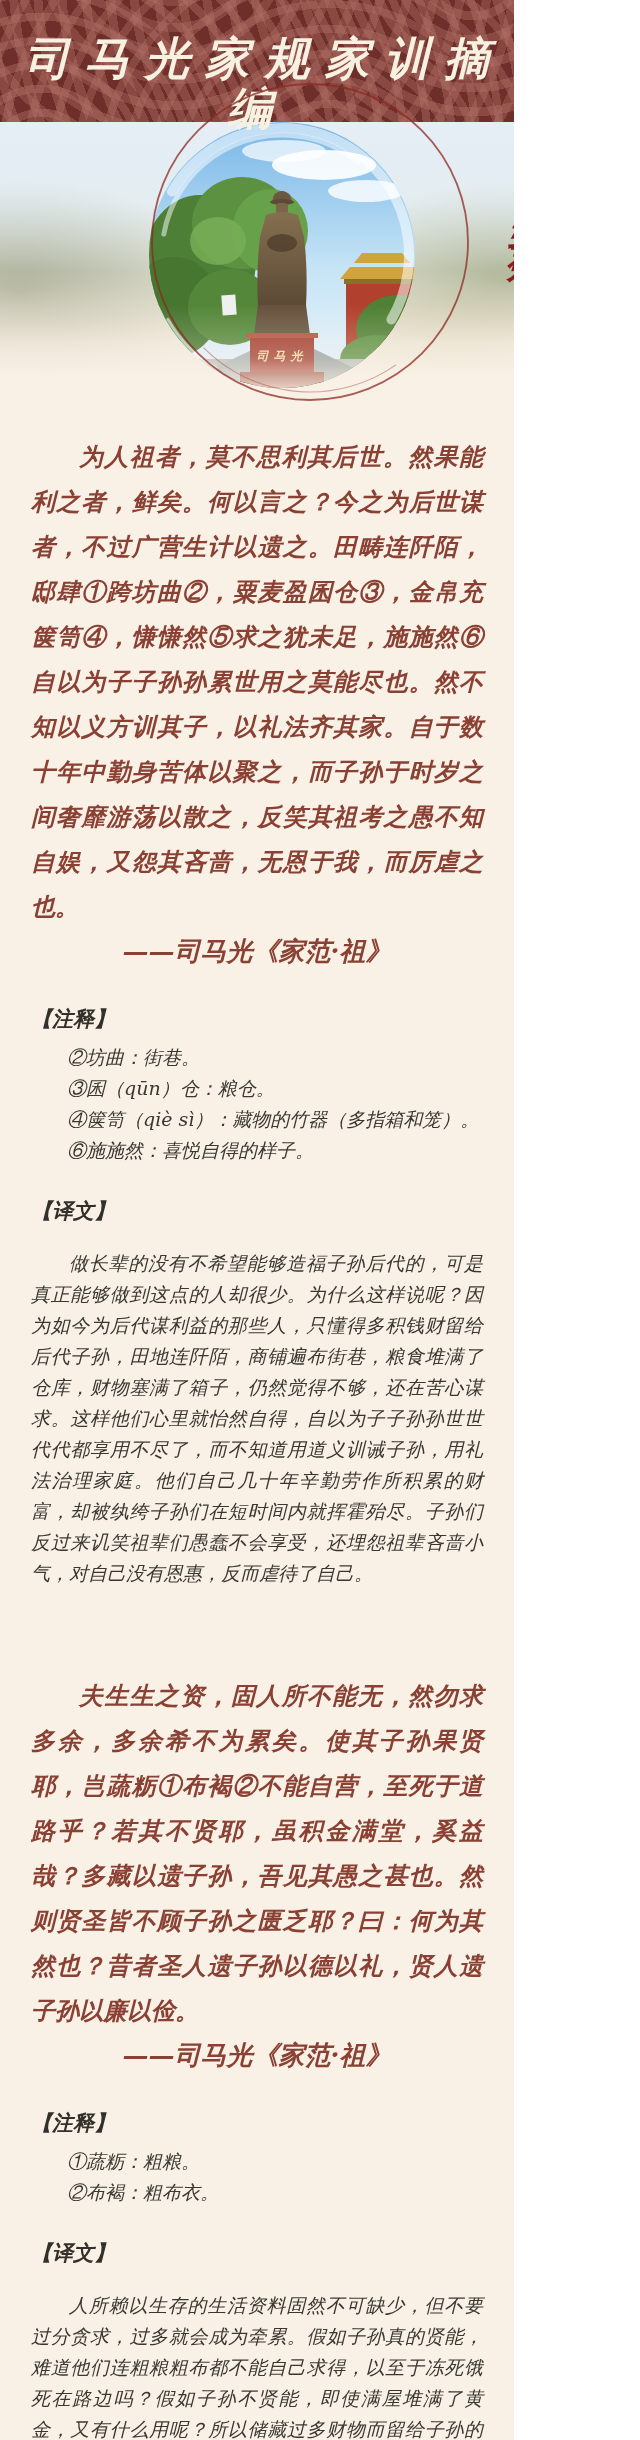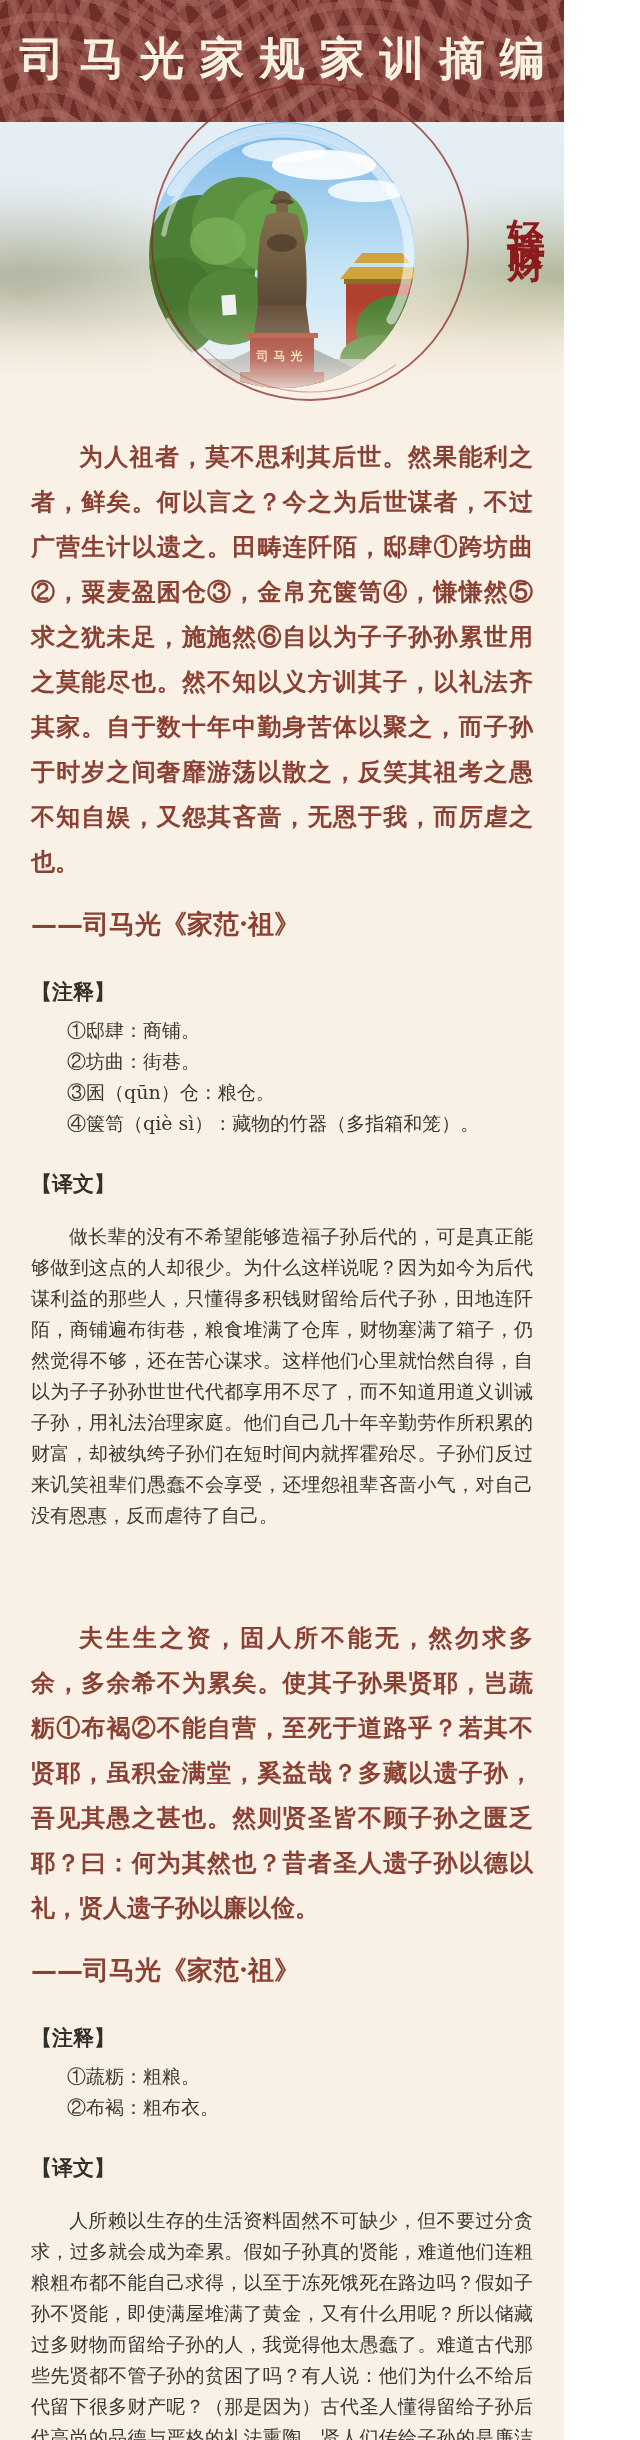--- a/index.html
+++ b/index.html
@@ -1,17 +1,17 @@
 <!DOCTYPE html>
 <html><head>
 <meta charset="utf-8">
 <style>
   html,body{margin:0;padding:0;}
   body{font-family:"DejaVu Serif","Liberation Serif",serif;}
-  .page{position:relative;width:564px;height:2440px;overflow:hidden;background:#f9f1e6;}
+  .page{position:relative;width:514px;height:2440px;overflow:hidden;background:#f9f1e6;font-style:italic;}
 
   
   .banner{
     position:relative;z-index:3;height:122px;
     background-color:#6e2e29;
     background-image:
       repeating-radial-gradient(circle at 8% 135%, rgba(178,113,103,.42) 0 8px, rgba(178,113,103,0) 8px 24px),
       repeating-radial-gradient(circle at 34% -45%, rgba(178,113,103,.36) 0 9px, rgba(178,113,103,0) 9px 26px),
       repeating-radial-gradient(circle at 64% 150%, rgba(178,113,103,.38) 0 8px, rgba(178,113,103,0) 8px 25px),
       repeating-radial-gradient(circle at 92% -30%, rgba(178,113,103,.4) 0 9px, rgba(178,113,103,0) 9px 24px);
@@ -48,21 +48,21 @@
   }
 
   
   .content{position:relative;z-index:2;padding:0 31px;}
   .classical{
     margin-top:56px;color:#8a4134;font-size:24px;line-height:45px;
     font-weight:700;text-align:justify;text-indent:2em;letter-spacing:0;
   }
   .classical.second{margin-top:84px;}
   .attribution{
-    color:#8a4134;font-size:26px;line-height:45px;font-weight:700;text-align:left;margin-top:18px;
+    color:#8a4134;font-size:26px;line-height:45px;font-weight:700;text-align:center;
   }
   .block-header{
     margin-top:30px;color:#332f2b;font-size:21px;line-height:30px;font-weight:700;
     font-family:"DejaVu Serif","Liberation Serif",serif;
   }
   .notes{margin-top:8px;margin-left:36px;color:#3a3733;font-size:19px;line-height:31px;}
   .note-line{white-space:nowrap;}
   .translation{
     margin-top:22px;color:#3a3733;font-size:19px;line-height:31px;
     text-align:justify;text-indent:2em;
@@ -163,24 +163,24 @@
     <circle cx="160" cy="160" r="150" fill="none" stroke="#a34a3a" stroke-width="1.2" opacity="0.45" stroke-dasharray="210 732" transform="rotate(55 160 160)"></circle>
   </svg>
 
   <div class="content">
 
     <div class="classical">为人祖者，莫不思利其后世。然果能利之者，鲜矣。何以言之？今之为后世谋者，不过广营生计以遗之。田畴连阡陌，邸肆①跨坊曲②，粟麦盈囷仓③，金帛充箧笥④，慊慊然⑤求之犹未足，施施然⑥自以为子子孙孙累世用之莫能尽也。然不知以义方训其子，以礼法齐其家。自于数十年中勤身苦体以聚之，而子孙于时岁之间奢靡游荡以散之，反笑其祖考之愚不知自娱，又怨其吝啬，无恩于我，而厉虐之也。</div>
     <div class="attribution">——司马光《家范·祖》</div>
 
     <div class="block-header">【注释】</div>
     <div class="notes">
-      <div class="note-line">①邸肆：商铺。</div>
       <div class="note-line">②坊曲：街巷。</div>
       <div class="note-line">③囷（qūn）仓：粮仓。</div>
       <div class="note-line">④箧笥（qiè sì）：藏物的竹器（多指箱和笼）。</div>
+      <div class="note-line">⑥施施然：喜悦自得的样子。</div>
     </div>
 
     <div class="block-header tr-gap">【译文】</div>
     <div class="translation">做长辈的没有不希望能够造福子孙后代的，可是真正能够做到这点的人却很少。为什么这样说呢？因为如今为后代谋利益的那些人，只懂得多积钱财留给后代子孙，田地连阡陌，商铺遍布街巷，粮食堆满了仓库，财物塞满了箱子，仍然觉得不够，还在苦心谋求。这样他们心里就怡然自得，自以为子子孙孙世世代代都享用不尽了，而不知道用道义训诫子孙，用礼法治理家庭。他们自己几十年辛勤劳作所积累的财富，却被纨绔子孙们在短时间内就挥霍殆尽。子孙们反过来讥笑祖辈们愚蠢不会享受，还埋怨祖辈吝啬小气，对自己没有恩惠，反而虐待了自己。</div>
 
     <div class="classical second">夫生生之资，固人所不能无，然勿求多余，多余希不为累矣。使其子孙果贤耶，岂蔬粝①布褐②不能自营，至死于道路乎？若其不贤耶，虽积金满堂，奚益哉？多藏以遗子孙，吾见其愚之甚也。然则贤圣皆不顾子孙之匮乏耶？曰：何为其然也？昔者圣人遗子孙以德以礼，贤人遗子孙以廉以俭。</div>
     <div class="attribution">——司马光《家范·祖》</div>
 
     <div class="block-header">【注释】</div>
     <div class="notes">

